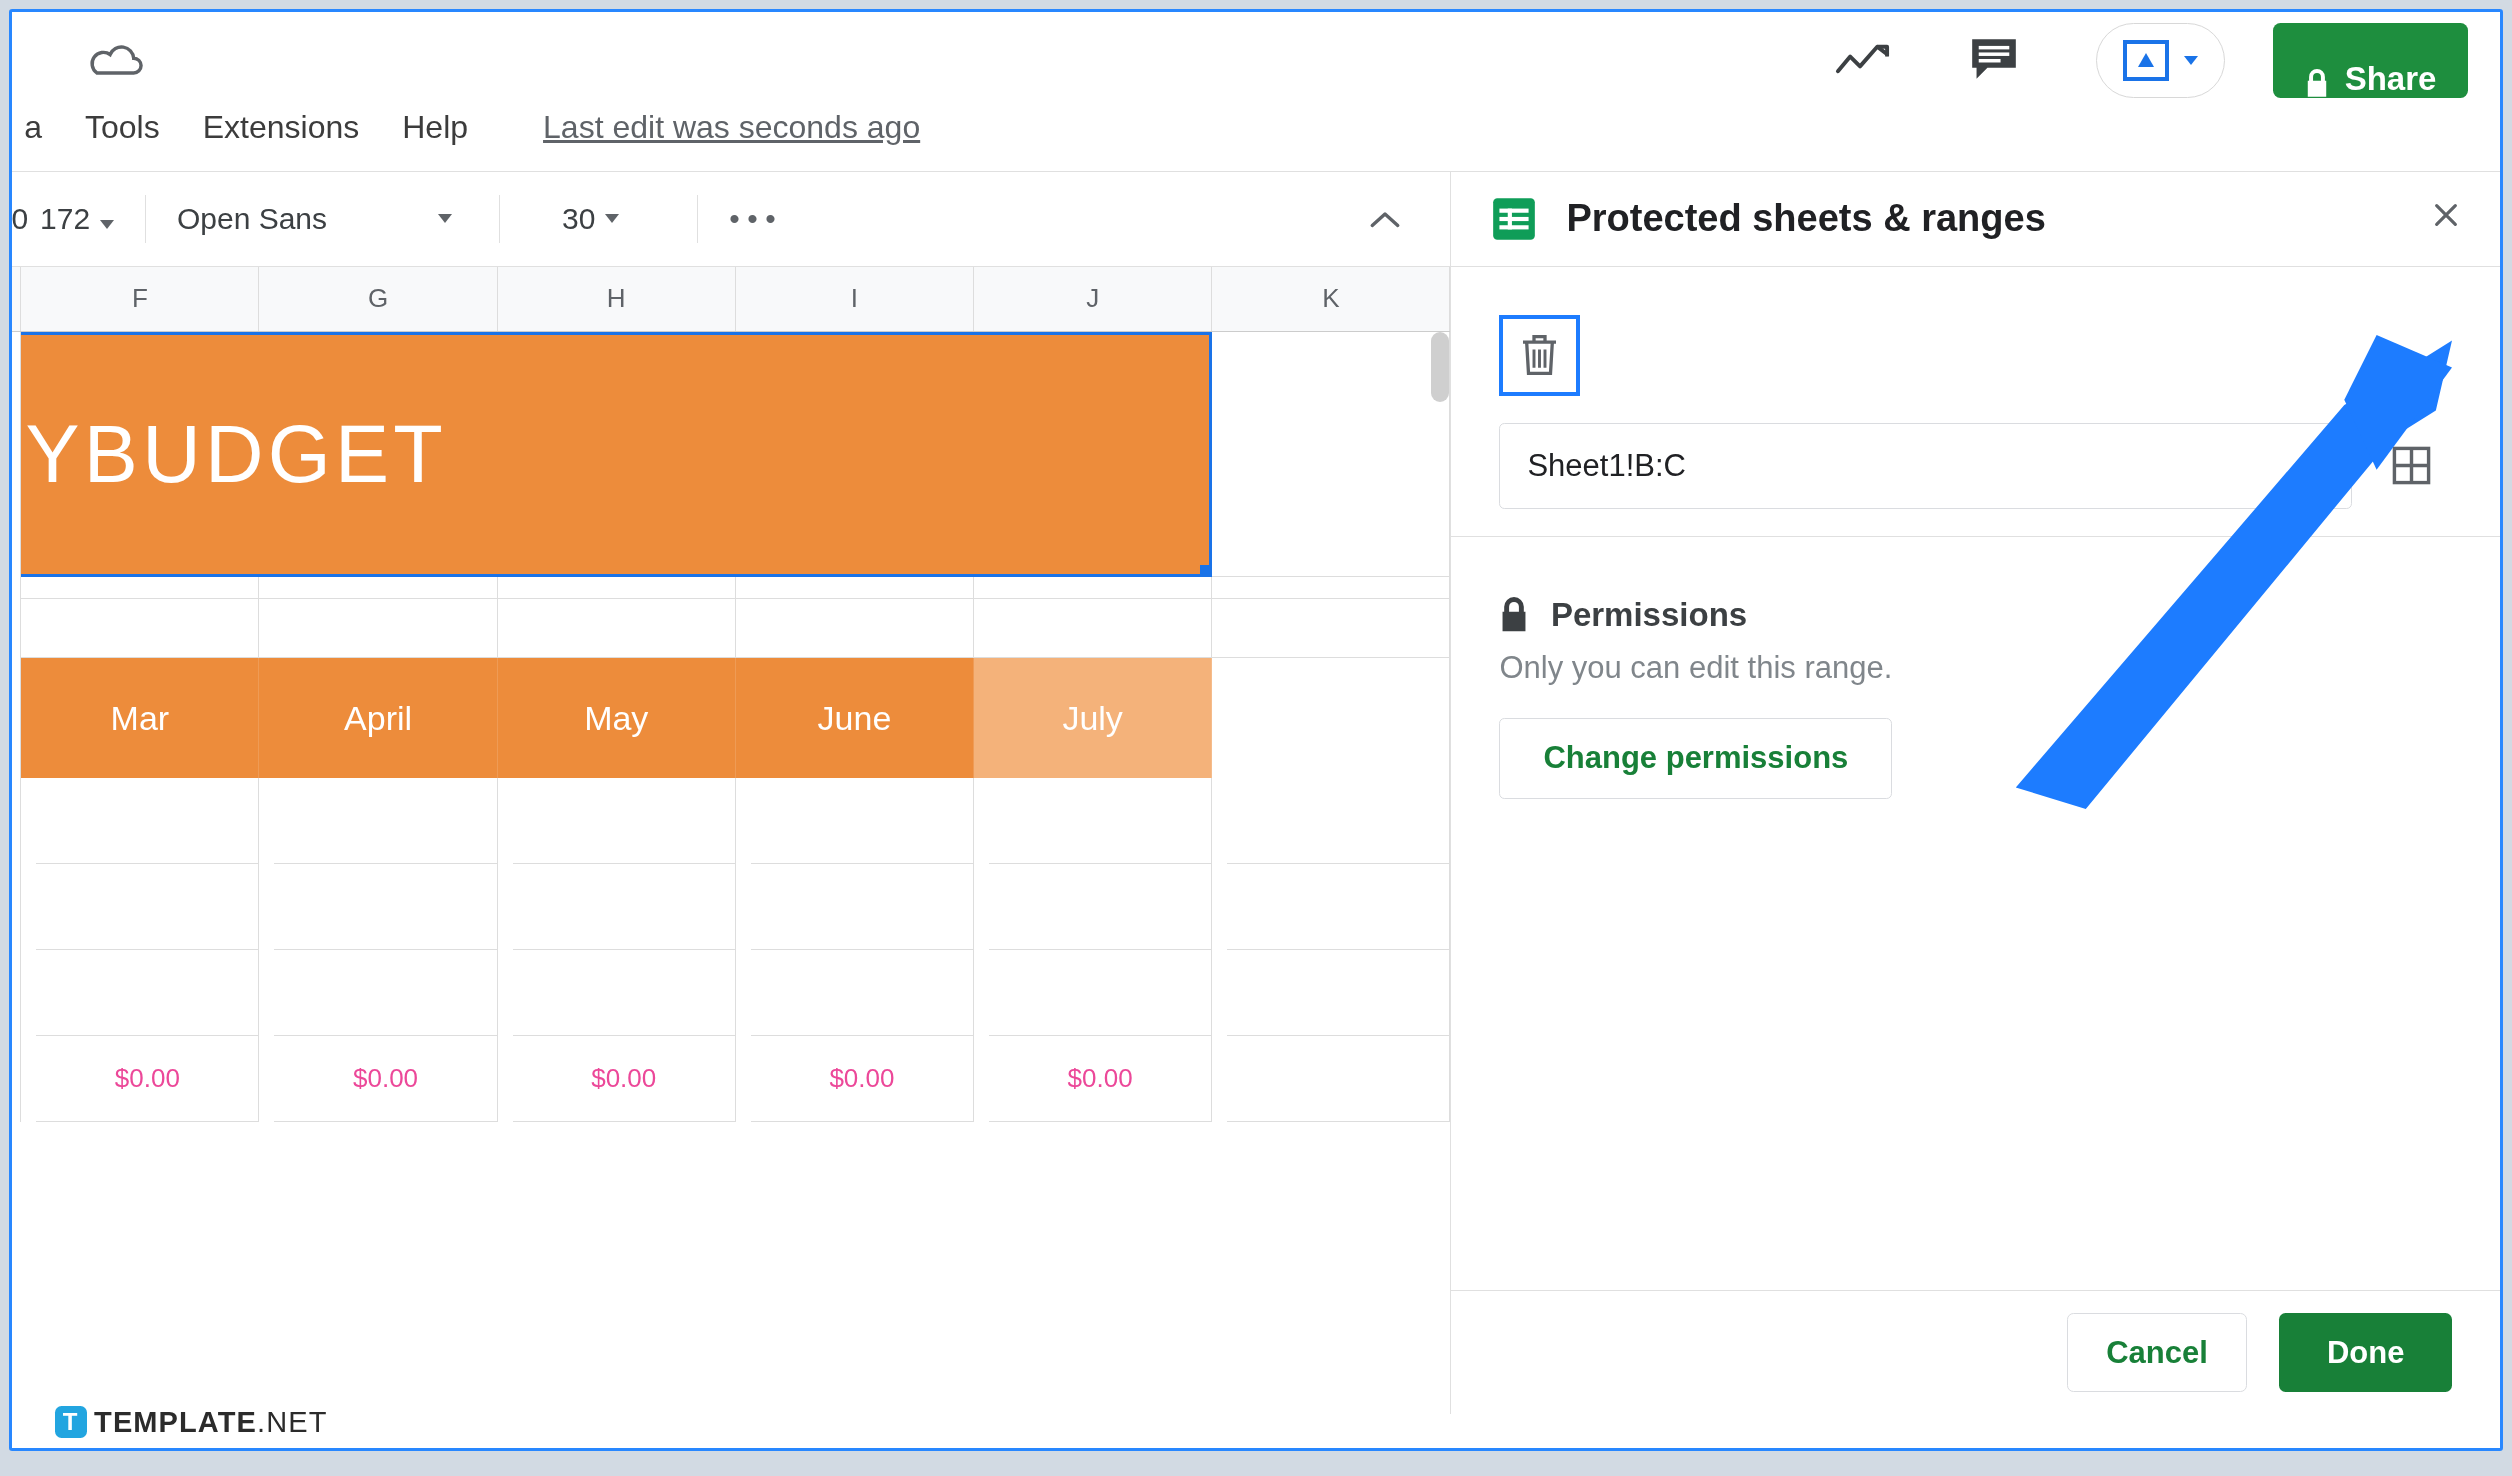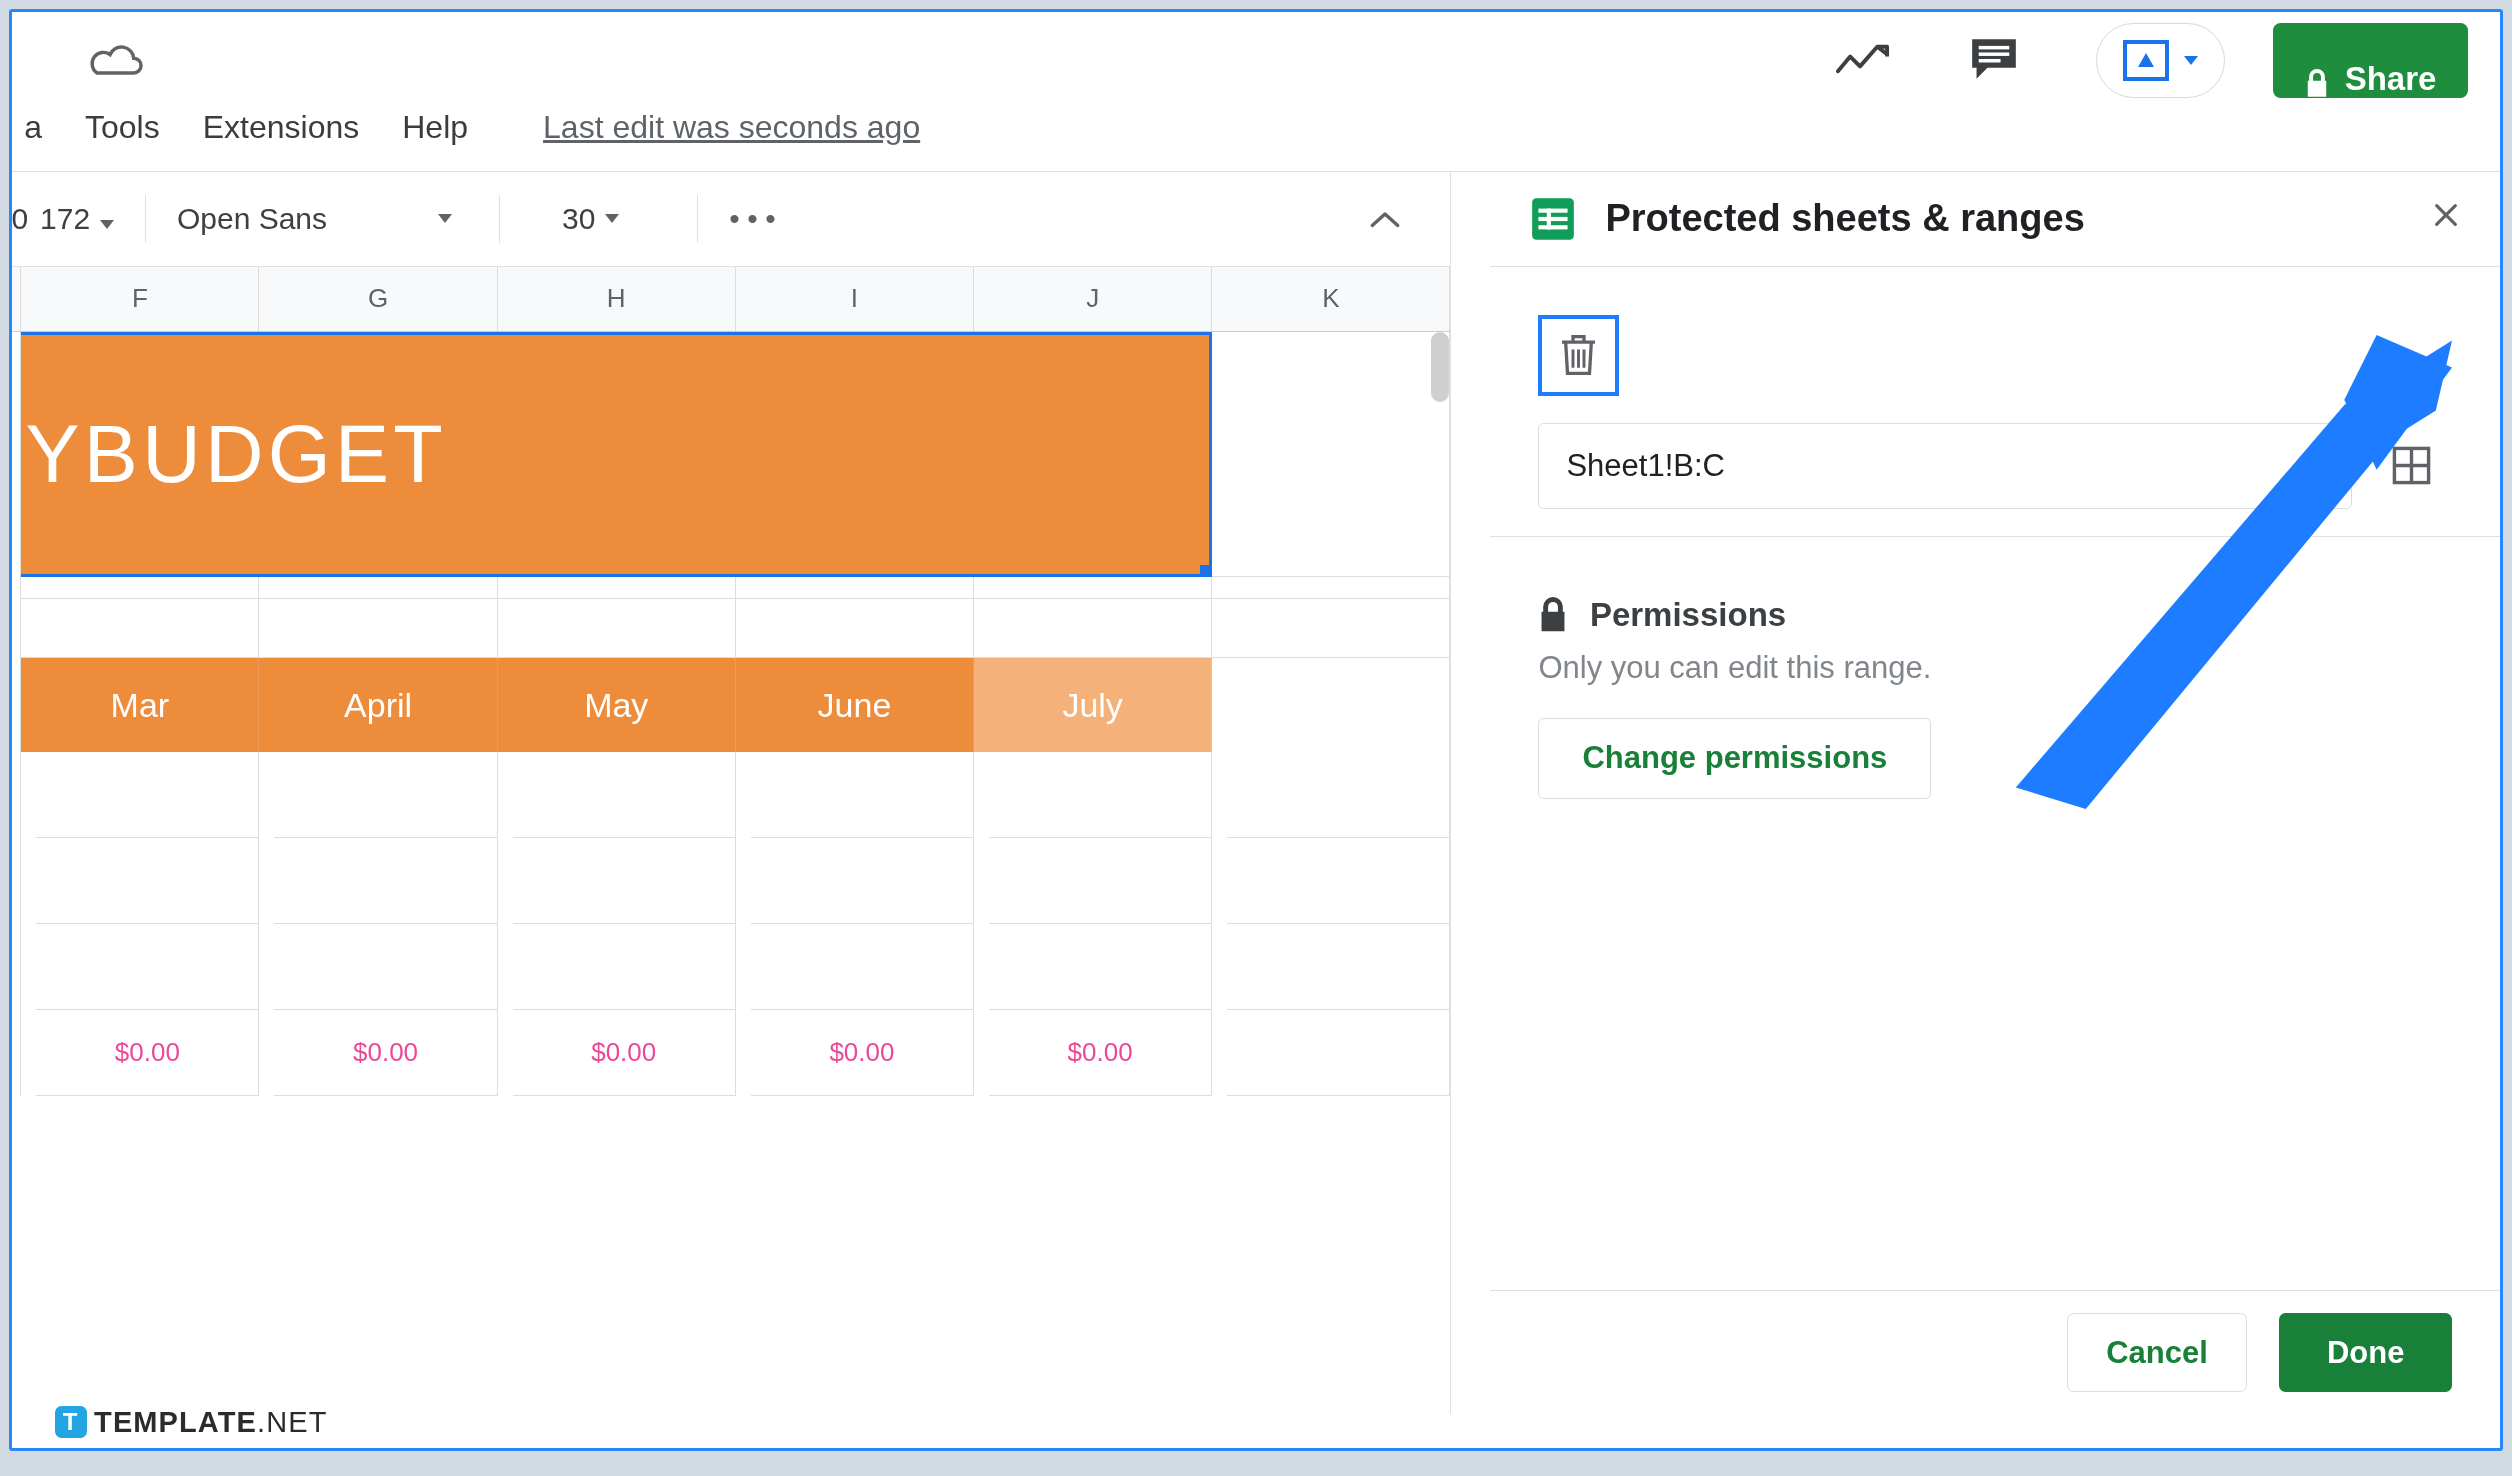--- a/index.html
+++ b/index.html
@@ -92,21 +92,21 @@
   .lastedit {
     text-decoration: underline;
     color: #5f6368;
     margin-left: 32px;
   }
   .divider { border-top: 1.6px solid #e0e0e0; }
 
   
   .mainrow { display: flex; height: calc(100% - 194px); }
   .sheetarea { flex: 1; border-right: 1.6px solid #e0e0e0; position: relative; }
-  .sidebar { width: 1049px; display: flex; flex-direction: column; padding-left: 39px; }
+  .sidebar { width: 1049px; display: flex; flex-direction: column; }
 
   
   .toolbar {
     height: 95px;
     display: flex;
     align-items: center;
     padding: 0 16px;
     gap: 15px;
     color: #3c4043;
     font-size: 30px;
@@ -148,21 +148,21 @@
     border-left: none;
     position: relative;
   }
   .banner .curl { position: absolute; right: -3.2px; bottom: -3.2px; width: 12px; height: 12px; background: #1a73e8; }
   .banner-cell-right { flex: 1; border-right: 1.1px solid #ddd; border-bottom: 1.1px solid #ddd; }
 
   .thin-row { height: 22.6px; display: flex; }
   .thin-row .pad { width: 9.7px; border-right: 1.1px solid #ddd; }
   .thin-row .c { flex: 1; border-right: 1.1px solid #ddd; border-bottom: 1.1px solid #ddd; }
 
-  .subhead-row { height: 94px; display: flex; color: #fff; font-size: 34px; }
+  .subhead-row { height: 120px; display: flex; color: #fff; font-size: 34px; }
   .subhead-row .pad { width: 9.7px; border-right: 1.1px solid #ddd; }
   .sh { flex: 1; display: flex; align-items: center; justify-content: center; background: #ed8c3b; border-right: 1.1px solid #fff2; }
   .sh.light { background: #f4b27a; }
   .sh.empty { background: transparent; color: #000; border-right: 1.1px solid #ddd; }
 
   .data-row { height: 86px; display: flex; font-size: 26px; color: #ec4899; gap: 15px; }
   .data-row .pad { width: 9.7px; border-right: 1.1px solid #ddd; }
   .data-row .c { flex: 1; border-right: 1.1px solid #ddd; border-bottom: 1.1px solid #ddd; display: flex; align-items: center; justify-content: center; }
 
   .scrollthumb { position: absolute; right: 1.1px; top: 0; width: 18.3px; height: 70px; background: #cfcfcf; border-radius: 9.1px; }

